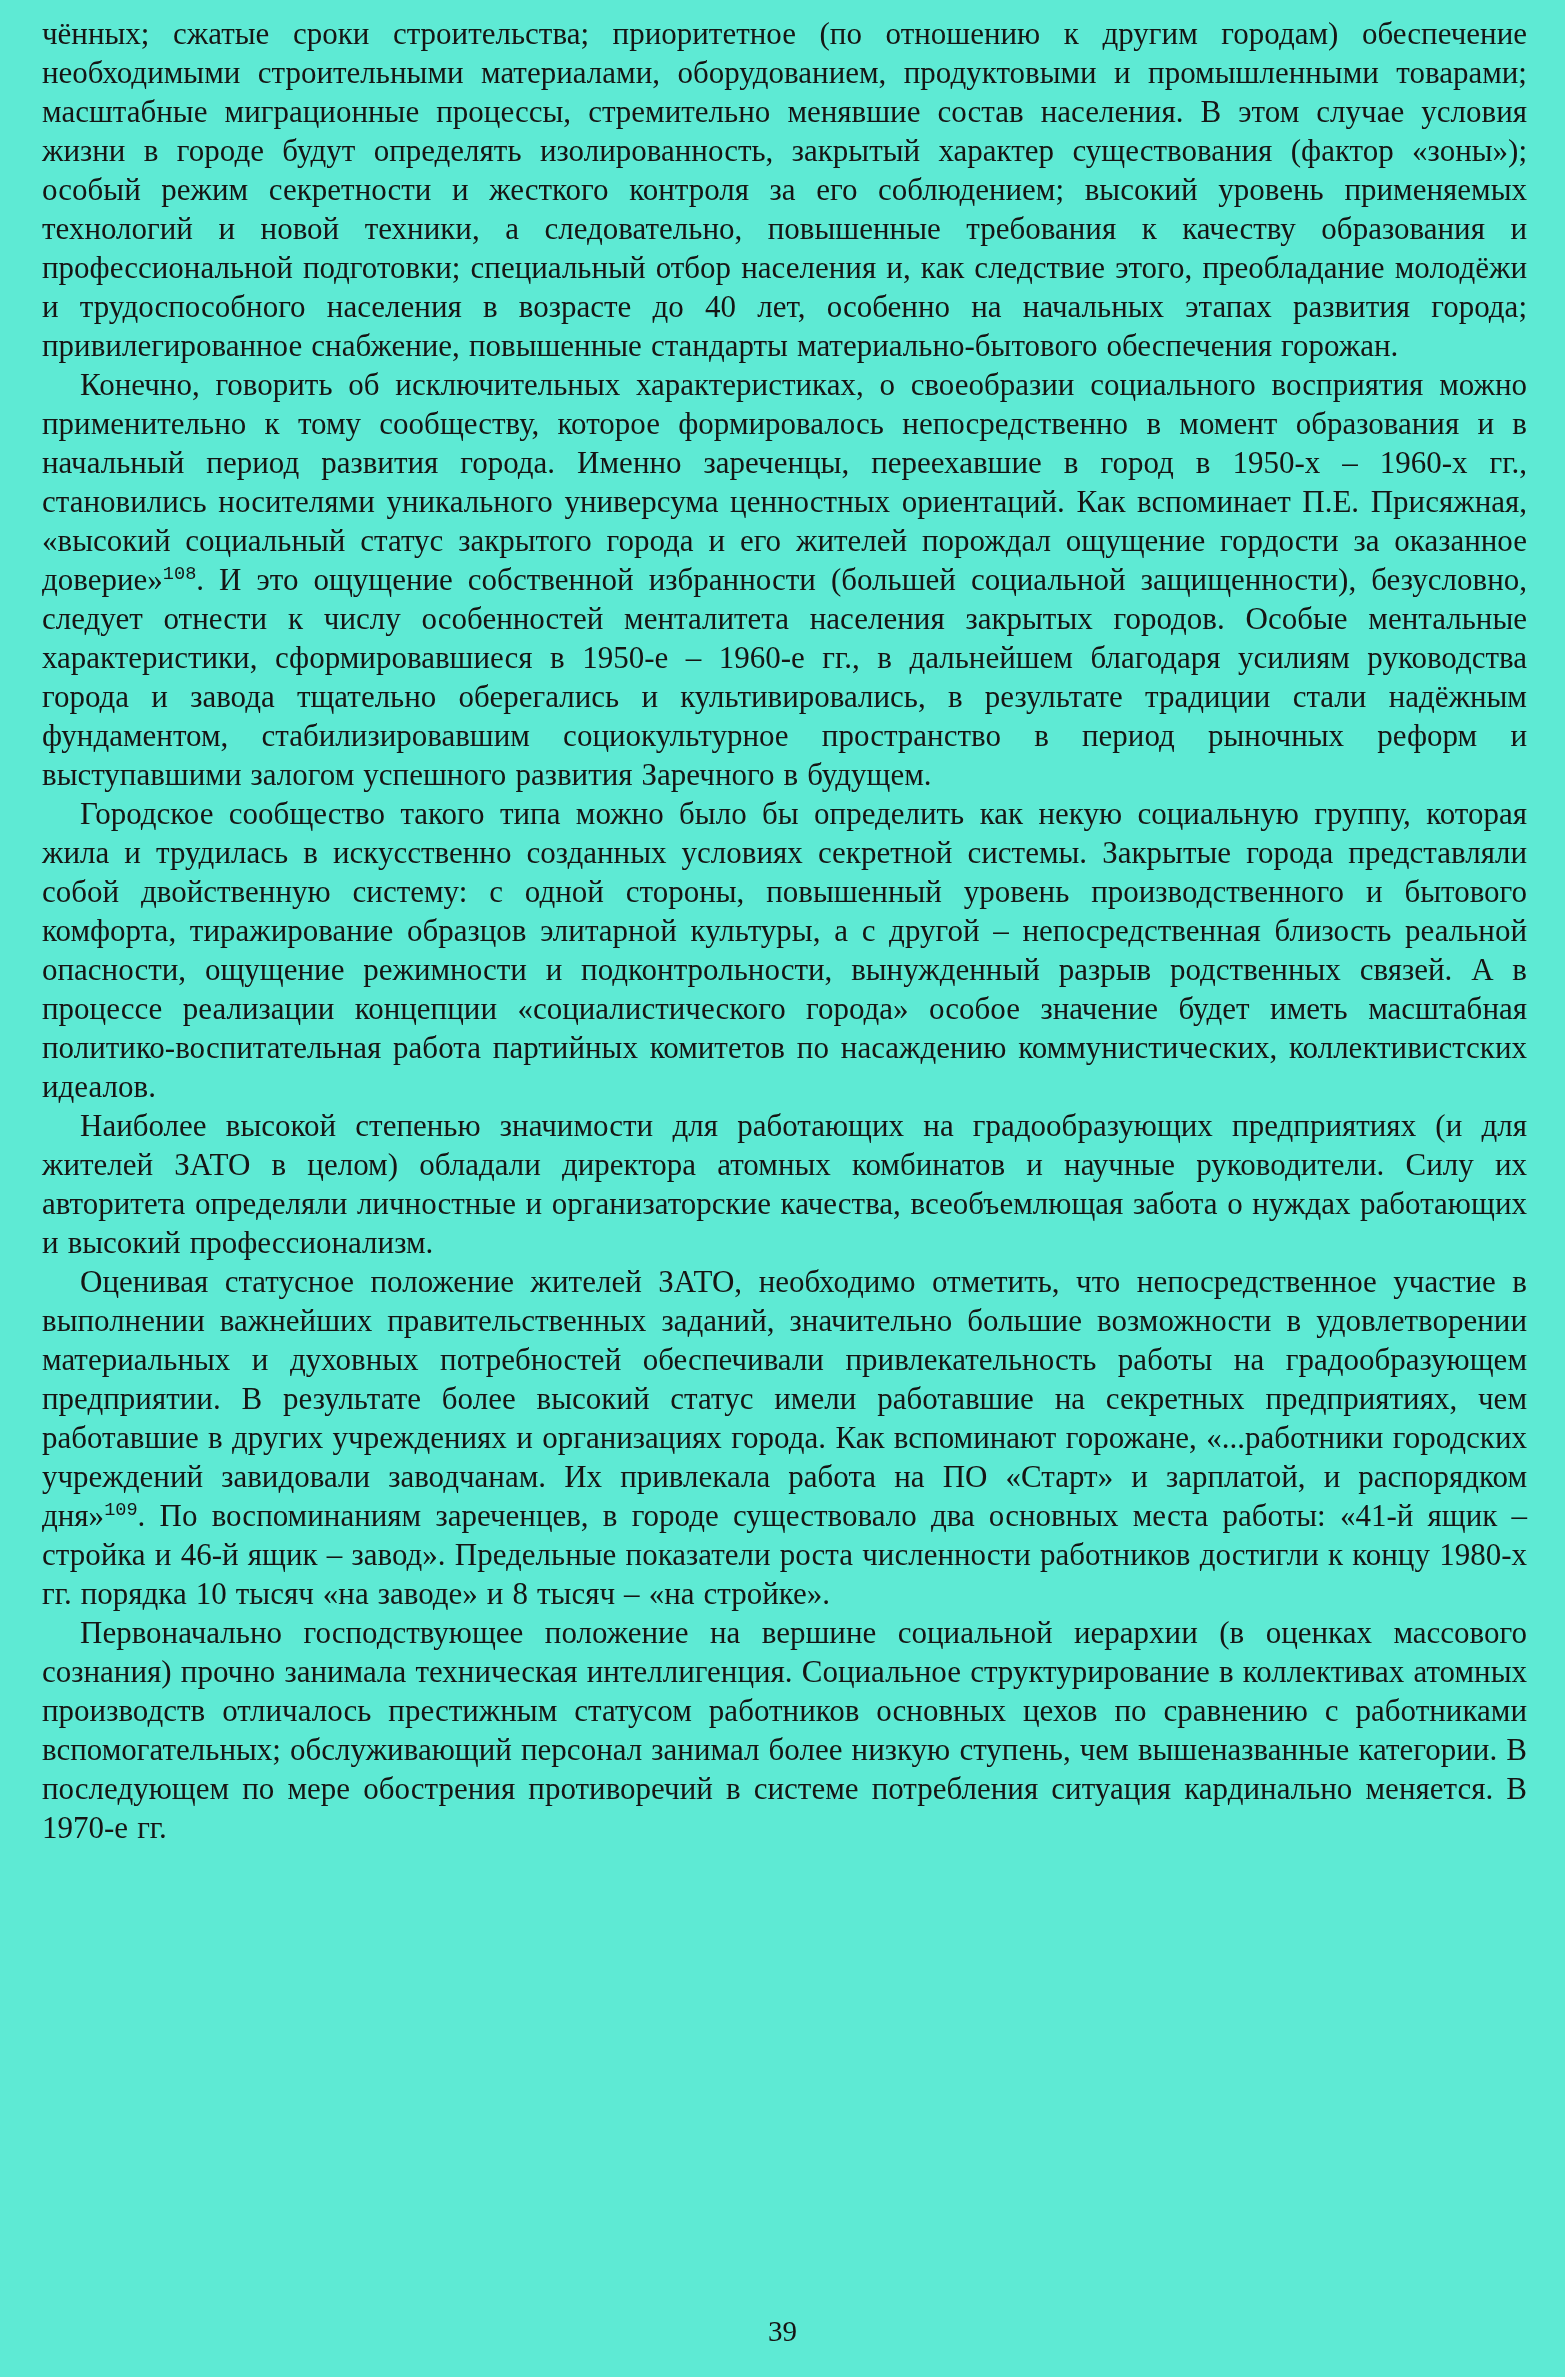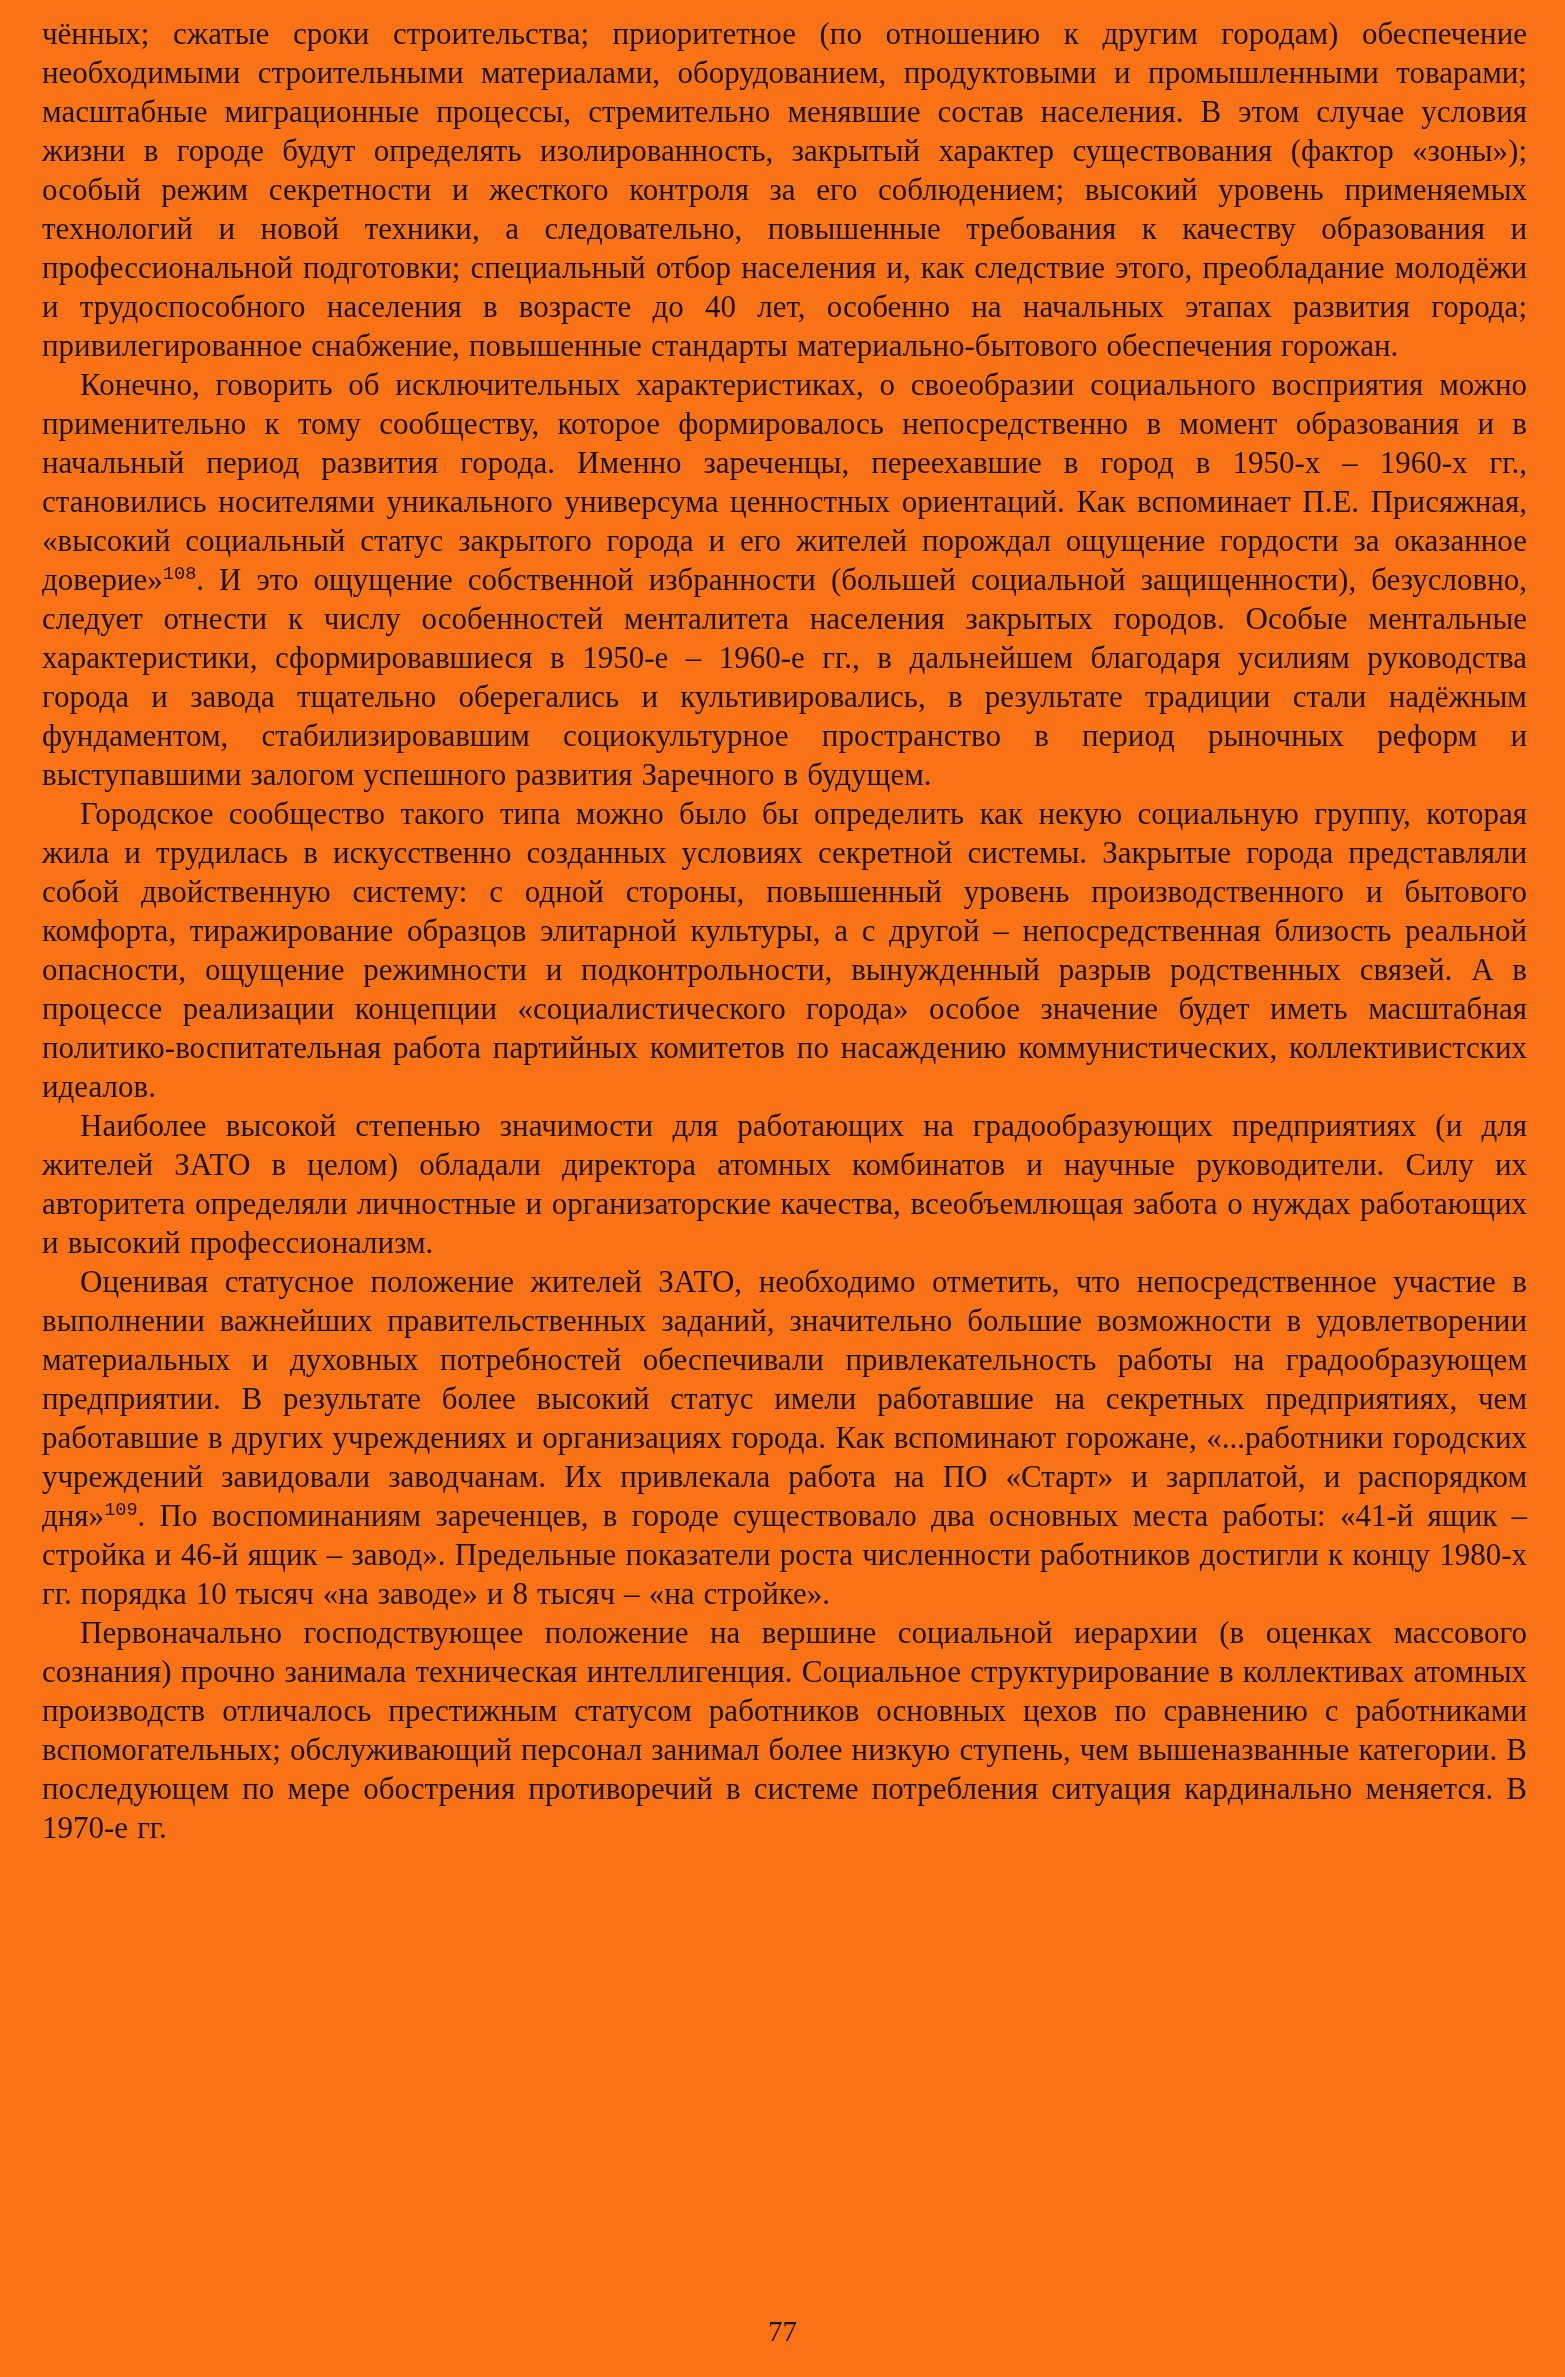--- a/index.html
+++ b/index.html
@@ -5,21 +5,21 @@
   html, body {
     margin: 0;
     padding: 0;
     background: #e8e8e6;
   }
   .page {
     position: relative;
     width: 1565px;
     height: 2377px;
     margin: 0 auto;
-    background: #f97316;
+    background: #5eead4;
     color: #161514;
     font-family: "Liberation Serif", "DejaVu Serif", serif;
     overflow: hidden;
     box-sizing: border-box;
     padding: 14.3px 38px 0 42px;
   }
   .text-block {
     width: 100%;
   }
   .para {
@@ -55,15 +55,15 @@
 
 <div class="page">
   <div class="text-block" id="paragraphs">
       <p class="para">чённых; сжатые сроки строительства; приоритетное (по отношению к другим городам) обеспечение необходимыми строительными материалами, оборудованием, продуктовыми и промышленными товарами; масштабные миграционные процессы, стремительно менявшие состав населения. В этом случае условия жизни в городе будут определять изолированность, закрытый характер существования (фактор «зоны»); особый режим секретности и жесткого контроля за его соблюдением; высокий уровень применяемых технологий и новой техники, а следовательно, повышенные требования к качеству образования и профессиональной подготовки; специальный отбор населения и, как следствие этого, преобладание молодёжи и трудоспособного населения в возрасте до 40 лет, особенно на начальных этапах развития города; привилегированное снабжение, повышенные стандарты материально-бытового обеспечения горожан.</p>
       <p class="para indent">Конечно, говорить об исключительных характеристиках, о своеобразии социального восприятия можно применительно к тому сообществу, которое формировалось непосредственно в момент образования и в начальный период развития города. Именно зареченцы, переехавшие в город в 1950-х – 1960-х гг., становились носителями уникального универсума ценностных ориентаций. Как вспоминает П.Е. Присяжная, «высокий социальный статус закрытого города и его жителей порождал ощущение гордости за оказанное доверие»<sup>108</sup>. И это ощущение собственной избранности (большей социальной защищенности), безусловно, следует отнести к числу особенностей менталитета населения закрытых городов. Особые ментальные характеристики, сформировавшиеся в 1950-е – 1960-е гг., в дальнейшем благодаря усилиям руководства города и завода тщательно оберегались и культивировались, в результате традиции стали надёжным фундаментом, стабилизировавшим социокультурное пространство в период рыночных реформ и выступавшими залогом успешного развития Заречного в будущем.</p>
       <p class="para indent">Городское сообщество такого типа можно было бы определить как некую социальную группу, которая жила и трудилась в искусственно созданных условиях секретной системы. Закрытые города представляли собой двойственную систему: с одной стороны, повышенный уровень производственного и бытового комфорта, тиражирование образцов элитарной культуры, а с другой – непосредственная близость реальной опасности, ощущение режимности и подконтрольности, вынужденный разрыв родственных связей. А в процессе реализации концепции «социалистического города» особое значение будет иметь масштабная политико-воспитательная работа партийных комитетов по насаждению коммунистических, коллективистских идеалов.</p>
       <p class="para indent">Наиболее высокой степенью значимости для работающих на градообразующих предприятиях (и для жителей ЗАТО в целом) обладали директора атомных комбинатов и научные руководители. Силу их авторитета определяли личностные и организаторские качества, всеобъемлющая забота о нуждах работающих и высокий профессионализм.</p>
       <p class="para indent">Оценивая статусное положение жителей ЗАТО, необходимо отметить, что непосредственное участие в выполнении важнейших правительственных заданий, значительно большие возможности в удовлетворении материальных и духовных потребностей обеспечивали привлекательность работы на градообразующем предприятии. В результате более высокий статус имели работавшие на секретных предприятиях, чем работавшие в других учреждениях и организациях города. Как вспоминают горожане, «...работники городских учреждений завидовали заводчанам. Их привлекала работа на ПО «Старт» и зарплатой, и распорядком дня»<sup>109</sup>. По воспоминаниям зареченцев, в городе существовало два основных места работы: «41-й ящик – стройка и 46-й ящик – завод». Предельные показатели роста численности работников достигли к концу 1980-х гг. порядка 10 тысяч «на заводе» и 8 тысяч – «на стройке».</p>
       <p class="para indent">Первоначально господствующее положение на вершине социальной иерархии (в оценках массового сознания) прочно занимала техническая интеллигенция. Социальное структурирование в коллективах атомных производств отличалось престижным статусом работников основных цехов по сравнению с работниками вспомогательных; обслуживающий персонал занимал более низкую ступень, чем вышеназванные категории. В последующем по мере обострения противоречий в системе потребления ситуация кардинально меняется. В 1970-е гг.</p>
     </div>
-  <div class="page-number">77</div>
+  <div class="page-number">39</div>
 </div>
 
 
 </body></html>

